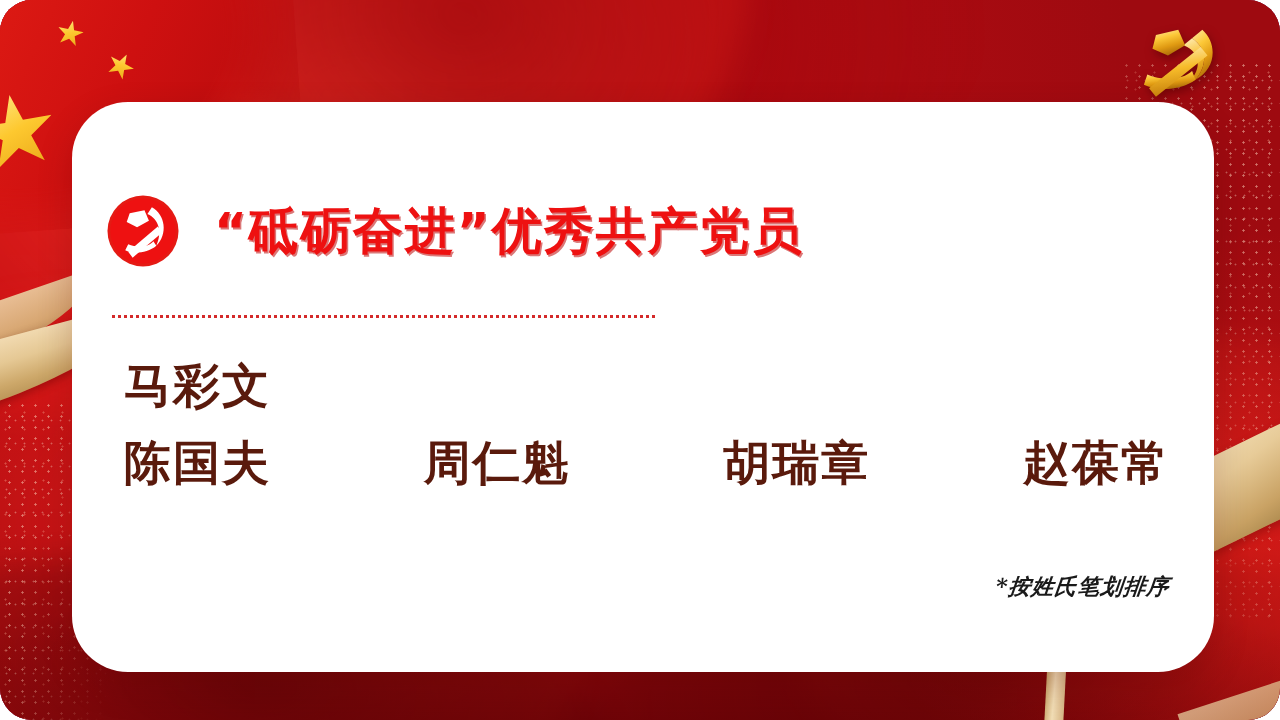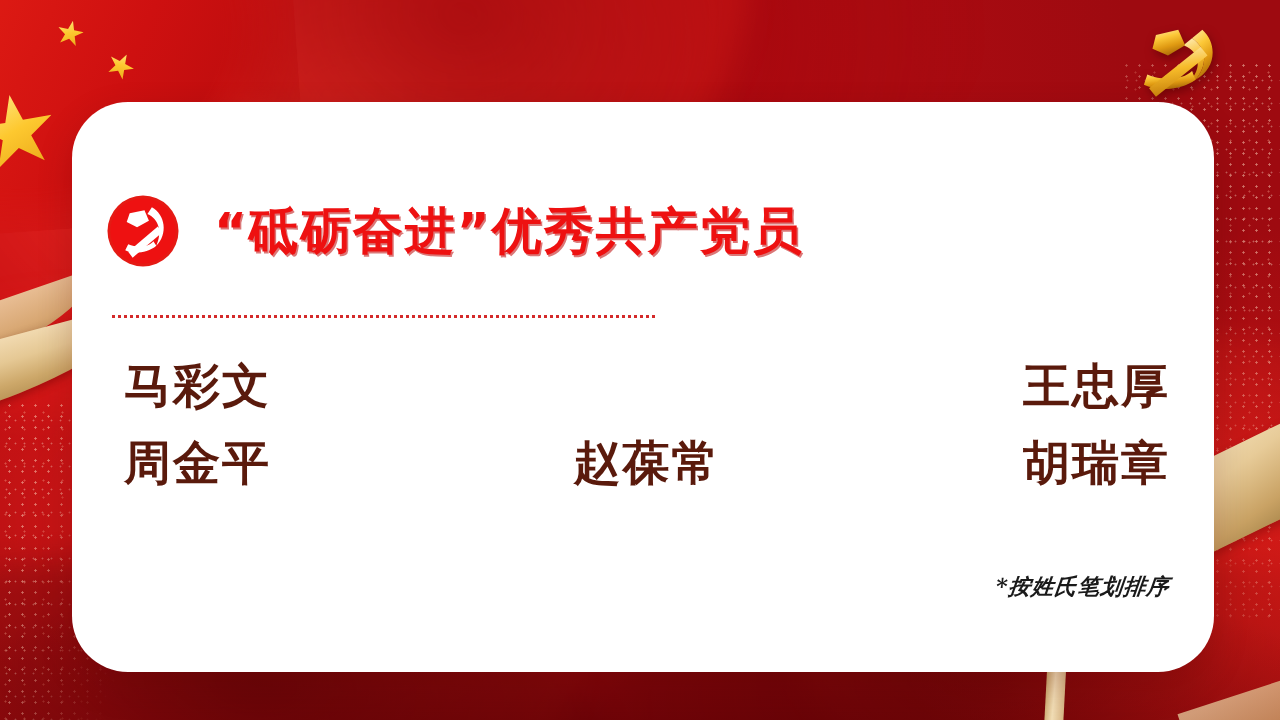--- a/index.html
+++ b/index.html
@@ -10,20 +10,21 @@
     overflow: hidden;
     font-family: "Liberation Serif", "DejaVu Serif", serif;
   }
 
   #slide {
     position: relative;
     width: 1280px;
     height: 720px;
     overflow: hidden;
     background: #3b82f6;
+    border-radius: 32px;
   }
 
   
   .bg-base {
     position: absolute;
     inset: 0;
     background:
       radial-gradient(ellipse 900px 620px at 18% 12%, #D4181A 0%, #B80C12 48%, #9E0A10 100%),
       linear-gradient(135deg, #C8121A 0%, #AE0A10 55%, #8E060C 100%);
   }
@@ -300,25 +301,25 @@
         </g>
       </svg>
       <div class="title-text">“砥砺奋进”优秀共产党员</div>
     </div>
 
     <div class="divider"></div>
 
     <div class="names">
       <div class="name-row">
         <span class="name">马彩文</span>
-        <span class="name">王忠厚</span>
       </div>
       <div class="name-row">
-        <span class="name">周金平</span>
+        <span class="name">陈国夫</span>
+        <span class="name">周仁魁</span>
+        <span class="name">胡瑞章</span>
         <span class="name">赵葆常</span>
-        <span class="name">胡瑞章</span>
       </div>
     </div>
 
     <div class="footnote">*按姓氏笔划排序</div>
 
   </div>
 </div>
 
 </body></html>

